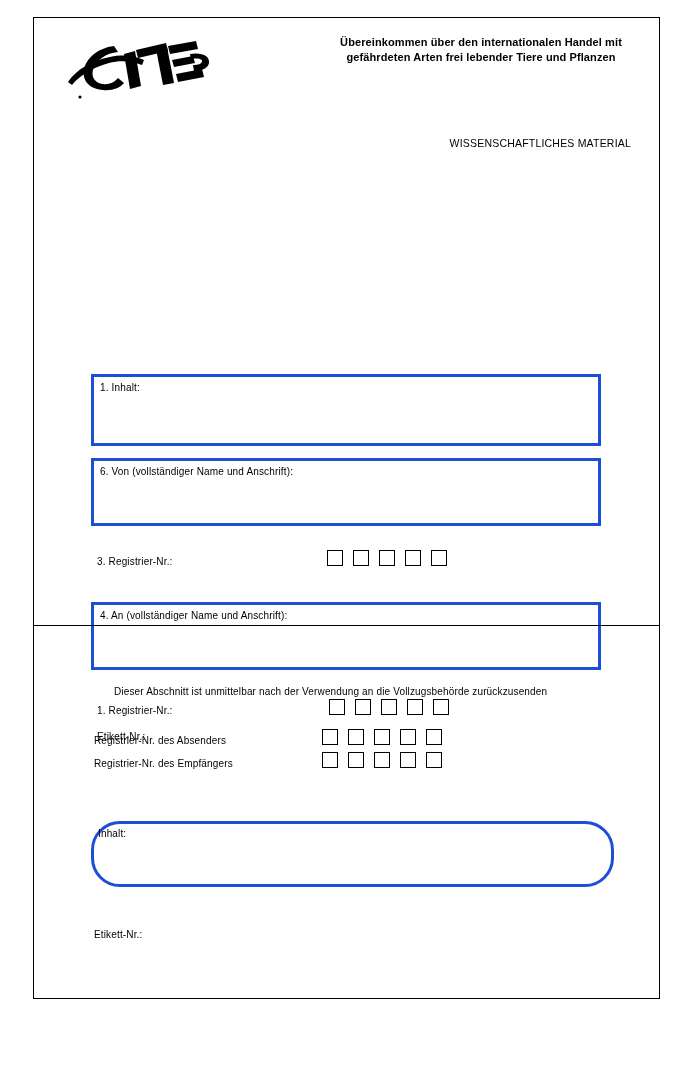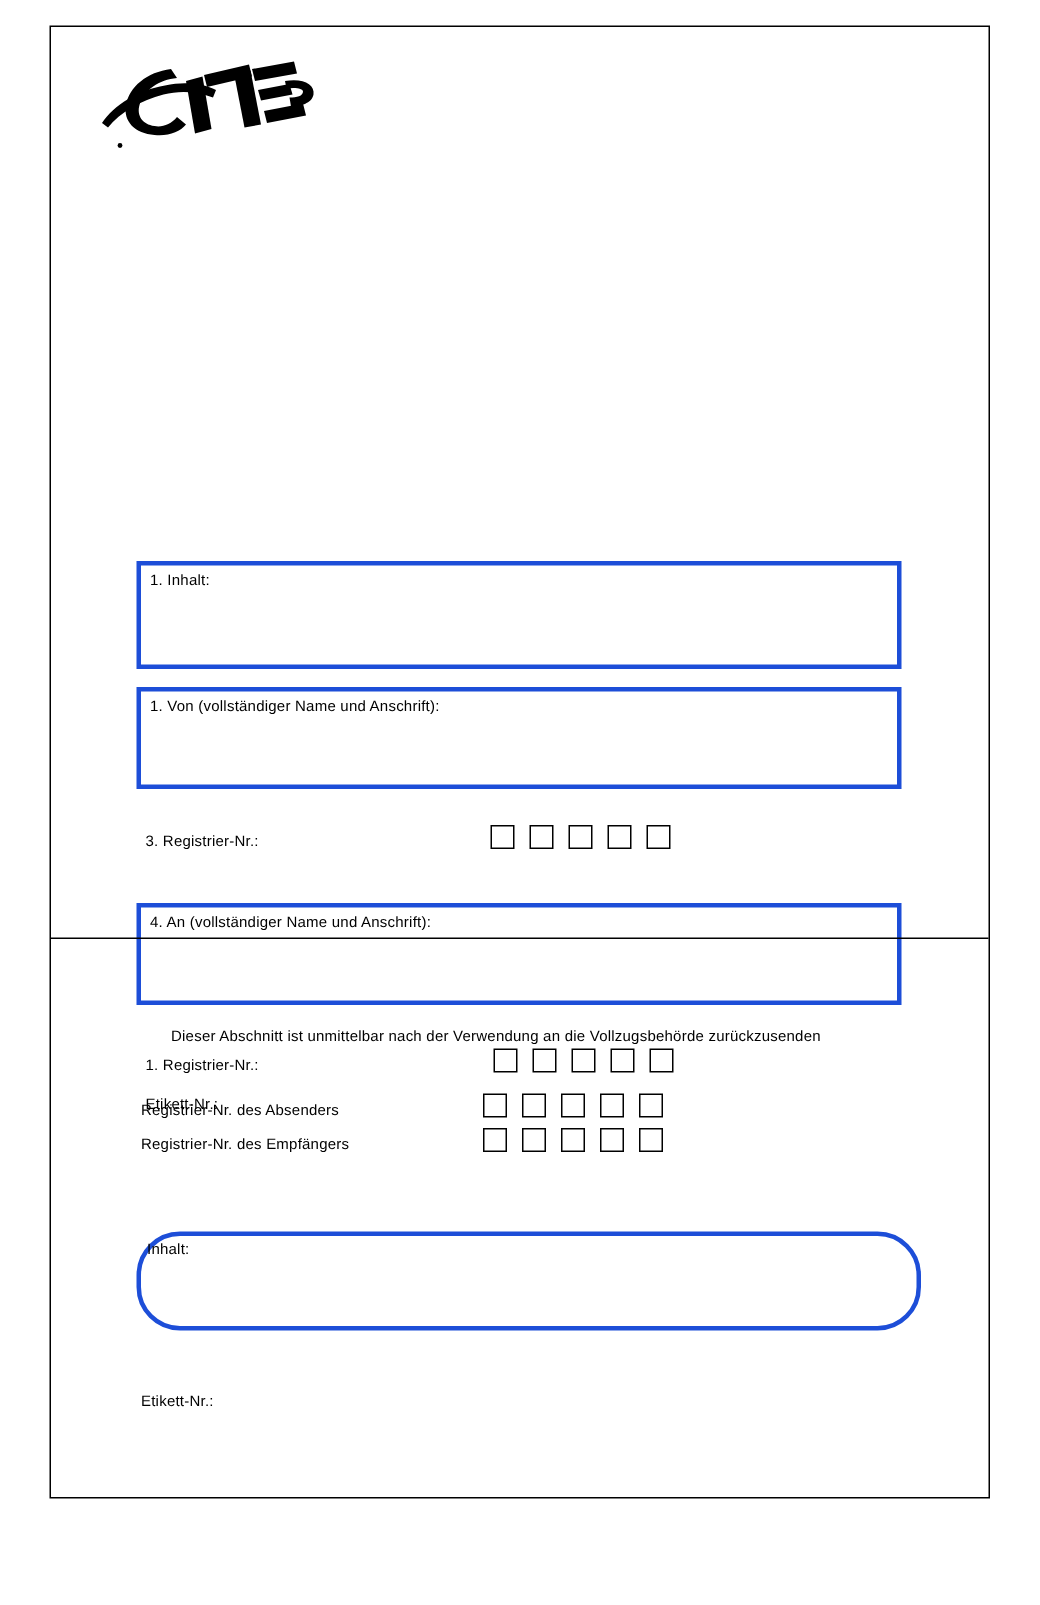--- a/index.html
+++ b/index.html
@@ -139,30 +139,32 @@
           <path d="M94 9 L 105 7 L 112 43 L 101 45 Z"></path>
           <path d="M106 6 L 134 1 L 136 9 L 108 14 Z"></path>
           <path d="M110 20 L 131 16 L 133 23 L 112 27 Z"></path>
           <path d="M114 34 L 140 29 L 142 37 L 116 42 Z"></path>
           <path d="M128 14 C 140 12, 148 16, 147 23 C 146 29, 138 31, 132 31 L 131 25 C 136 25, 140 24, 140 21 C 140 19, 135 18, 129 19 Z"></path>
         </g>
         <circle cx="18" cy="57" r="1.6" fill="#000"></circle>
       </svg>
     </div>
 
+    <div class="conv-title">Übereinkommen über den internationalen Handel mit gefährdeten Arten frei lebender Tiere und Pflanzen</div>
+    <div class="material-line">WISSENSCHAFTLICHES MATERIAL</div>
   </div>
 
   <div class="section-top">
 
     <div class="field-box" style="left:57px; top:196px; width:510px; height:72px;">
       <span class="box-label">1. Inhalt:</span>
     </div>
 
     <div class="field-box" style="left:57px; top:280px; width:510px; height:68px;">
-      <span class="box-label">1. Von (vollständiger Name und Anschrift):</span>
+      <span class="box-label">6. Von (vollständiger Name und Anschrift):</span>
     </div>
 
     <div class="field-label" style="left:63px; top:378px;">3. Registrier-Nr.:</div>
     <div class="boxrow" style="left:293px; top:372px;">
       <span class="cbox"></span>
       <span class="cbox"></span>
       <span class="cbox"></span>
       <span class="cbox"></span>
       <span class="cbox"></span>
     </div>

